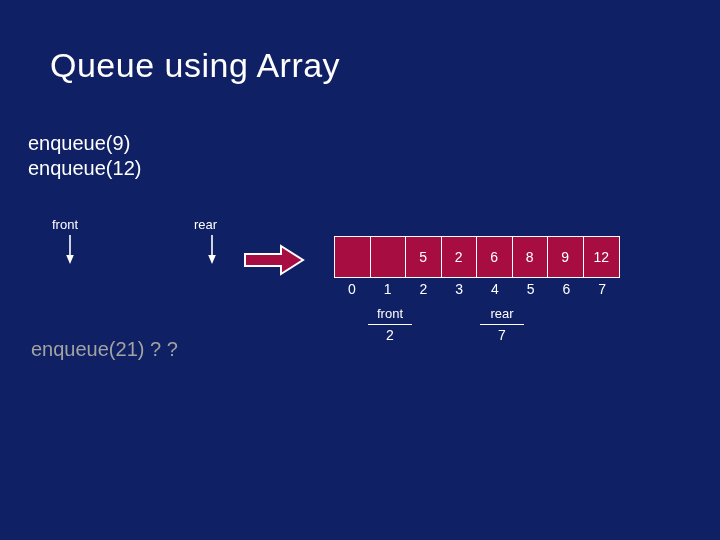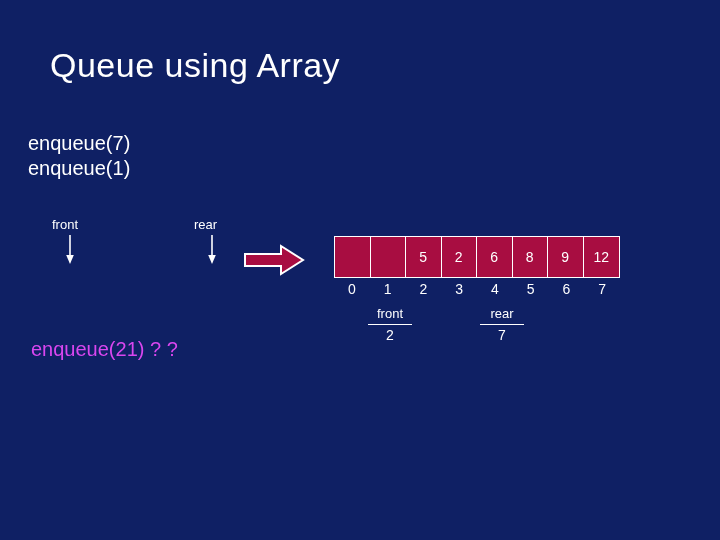--- a/index.html
+++ b/index.html
@@ -158,35 +158,35 @@
   #front-fraction { left: 350px; top: 306px; }
   #rear-fraction  { left: 462px; top: 306px; }
 
   
   .question {
     position: absolute;
     left: 19px;
     top: 337px;
     font-size: 20px;
     line-height: 25px;
-    color: #d946ef;
+    color: #a3a3a3;
     white-space: nowrap;
     text-align: right;
   }
 </style>
 </head>
 <body>
 
 <div class="slide">
 
   <div class="title">Queue using Array</div>
 
   <div class="ops">
-    <div class="op-line">enqueue(7)</div>
-    <div class="op-line">enqueue(1)</div>
+    <div class="op-line">enqueue(9)</div>
+    <div class="op-line">enqueue(12)</div>
   </div>
 
   <div class="left-diagram">
 
     <div class="ptr-label" style="left:40px; top:12px;">front</div>
     <span class="ptr-arrow" style="left:52px; top:30px;">
       <svg width="12" height="30" viewBox="0 0 12 30" xmlns="http://www.w3.org/2000/svg">
         <line x1="6" y1="0" x2="6" y2="22" stroke="#ffffff" stroke-width="1.6"></line>
         <polygon points="6,29 2.2,20 9.8,20" fill="#ffffff"></polygon>
       </svg>

